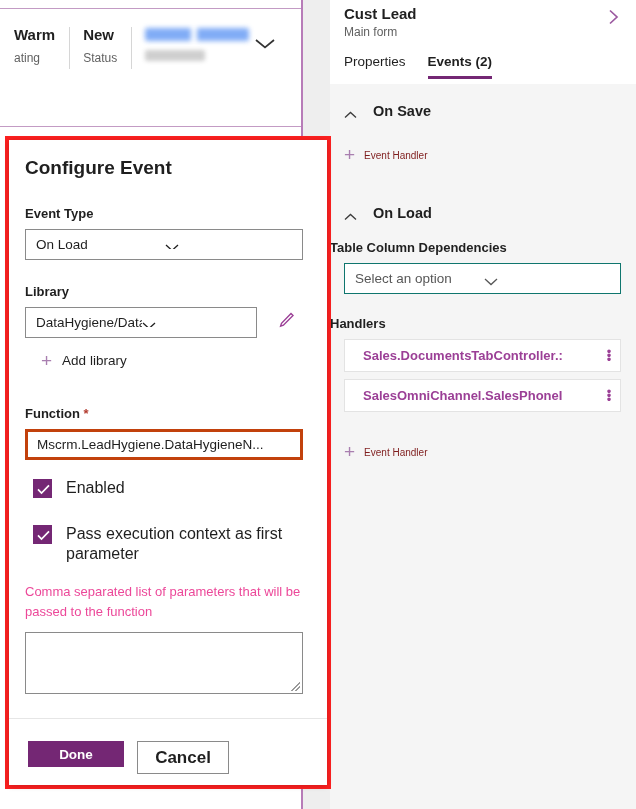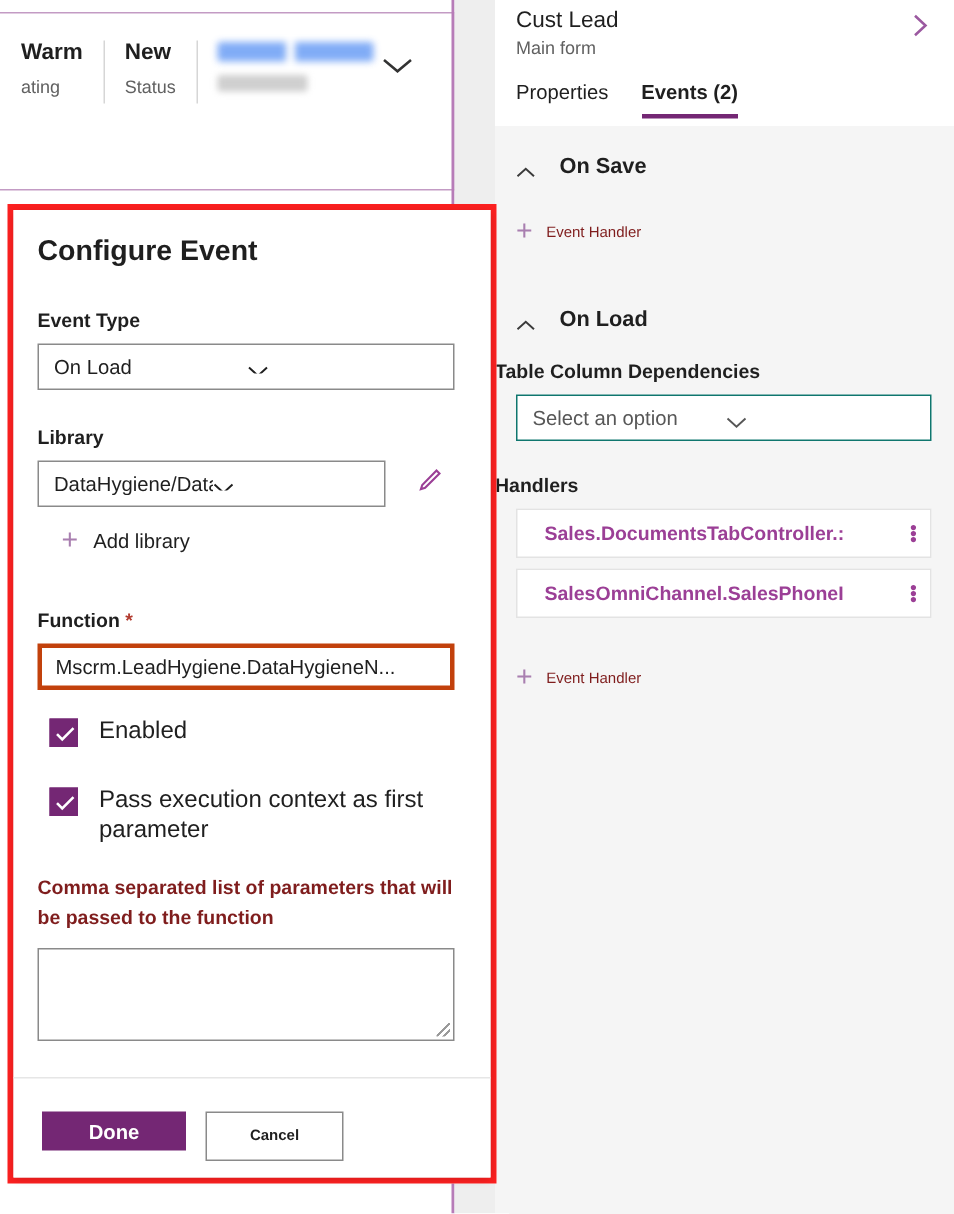--- a/index.html
+++ b/index.html
@@ -114,21 +114,21 @@
     position: absolute;
     left: 0; top: 0;
     width: 306px; height: 84px;
     background: #ffffff;
     box-sizing: border-box;
   }
   #props-title {
     position: absolute;
     left: 14px; top: 5px;
     font-size: 15px;
-    font-weight: normal;
+    font-weight: bold;
     color: #1f1f1f;
   }
   #props-subtitle {
     position: absolute;
     left: 14px; top: 25px;
     font-size: 12px;
     color: #616161;
   }
   #collapse-icon {
     position: absolute;
@@ -372,22 +372,22 @@
   .cblabel {
     font-size: 16px;
     color: #1f1f1f;
     line-height: 20px;
   }
   #params-label {
     position: absolute;
     left: 16px; top: 442px;
     width: 282px;
     font-size: 13px;
-    font-weight: bold;
-    color: #7f1d1d;
+    font-weight: normal;
+    color: #ec4899;
     line-height: 20px;
   }
   #params-textarea {
     position: absolute;
     left: 16px; top: 492px;
     width: 278px; height: 62px;
     background: #ffffff;
     border: 1px solid #8a8a8a;
     box-sizing: border-box;
     cursor: text;
@@ -422,21 +422,21 @@
     border: none;
     font-family: "Liberation Sans", sans-serif;
   }
   #cancel-button {
     position: absolute;
     left: 128px; top: 601px;
     width: 92px; height: 33px;
     background: #ffffff;
     border: 1px solid #8a8a8a;
     color: #1f1f1f;
-    font-size: 10px;
+    font-size: 17px;
     font-weight: bold;
     display: flex;
     align-items: center;
     justify-content: center;
     cursor: pointer;
     box-sizing: border-box;
     font-family: "Liberation Sans", sans-serif;
   }
 </style>
 </head>

